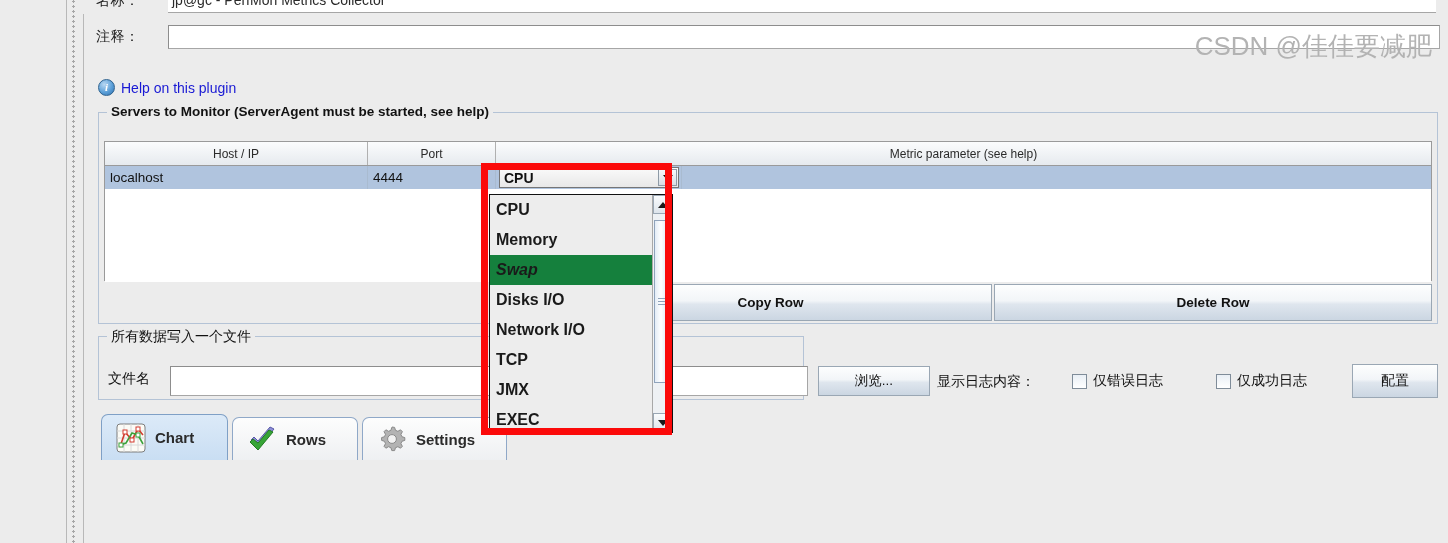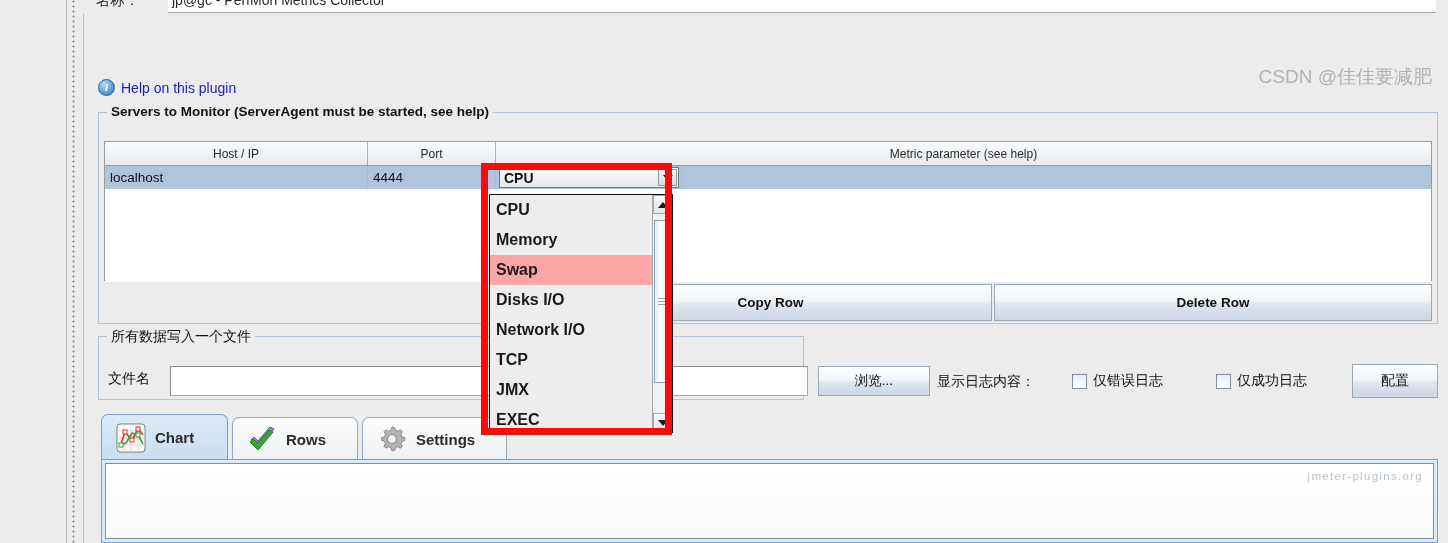--- a/index.html
+++ b/index.html
@@ -194,37 +194,37 @@
     width:100%;height:100%;box-sizing:border-box;
     border:1px solid #8d8d8d;background:linear-gradient(#ffffff,#f7f9fb);
     position:relative;overflow:hidden;
   }
   #wm-plugins{
     position:absolute;right:10px;top:6px;
     font-size:11.5px;color:#b9c2cc;letter-spacing:1.3px;
     font-family:"Liberation Sans",sans-serif;white-space:nowrap;
   }
   #wm-csdn{
-    position:absolute;right:16px;top:64px;
-    font-size:19px;color:#b3b3b3;white-space:nowrap;
+    position:absolute;right:16px;top:29px;
+    font-size:26px;color:#b3b3b3;white-space:nowrap;
   }
 
   
   #popup{
     position:absolute;left:489px;top:194px;width:184px;height:239px;
     border:1px solid #111;box-sizing:border-box;background:#ededed;
     display:flex;
   }
   #popup-list{flex:1;overflow:hidden;}
   .opt{
     height:30px;display:flex;align-items:center;padding-left:6px;
     font-size:16px;font-weight:bold;color:#1a1a1a;white-space:nowrap;
     box-sizing:border-box;
   }
-  .opt.sel{background:#fca5a5;}
+  .opt.sel{background:#15803d;font-style:italic;}
   #popup-sb{
     width:20px;box-sizing:border-box;border-left:1px solid #a8a8a8;
     background:#f1f1f1;position:relative;
   }
   .sb-btn{
     position:absolute;left:0;width:19px;height:19px;
     background:linear-gradient(#fafcfd,#dde4eb);
     border:1px solid #9aa7b4;box-sizing:border-box;
     display:flex;align-items:center;justify-content:center;
   }
@@ -264,20 +264,24 @@
   </div>
   <div id="topstrip"></div>
 
   <div class="form-row" id="row-name">
     <span class="form-label" id="name-label">名称：</span>
     <div id="name-field">
       <div id="name-value">jp@gc - PerfMon Metrics Collector</div>
     </div>
   </div>
 
+  <div class="form-row" id="row-comment">
+    <span class="form-label" id="comment-label">注释：</span>
+    <div class="jtextfield" id="comment-field" title=""></div>
+  </div>
 
   <div id="help-line">
     <span class="info-icon">i</span>
     <span id="help-link">Help on this plugin</span>
   </div>
 
   <div class="group" id="group-servers">
     <span class="group-title">Servers to Monitor (ServerAgent must be started, see help)</span>
   </div>
 
@@ -362,25 +366,20 @@
           <g fill="#b3b3b3" stroke="#8a8a8a" stroke-width="1">
             <path d="M15 3 l2.6 .4 .9 2.9 2.4 1 2.6-1.5 1.9 1.9 -1.5 2.6 1 2.4 2.9 .9 0 2.8 -2.9 .9 -1 2.4 1.5 2.6 -1.9 1.9 -2.6-1.5 -2.4 1 -.9 2.9 -2.8 0 -.9-2.9 -2.4-1 -2.6 1.5 -1.9-1.9 1.5-2.6 -1-2.4 -2.9-.9 0-2.8 2.9-.9 1-2.4 -1.5-2.6 1.9-1.9 2.6 1.5 2.4-1 .9-2.9 Z"></path>
           </g>
           <circle cx="15" cy="15" r="4.4" fill="#f2f2f2" stroke="#8a8a8a" stroke-width="1"></circle>
         </svg>
       </span>
       <span>Settings</span>
     </div>
   </div>
 
-  <div id="tabpanel">
-    <div id="tabpanel-inner">
-      <span id="wm-plugins">jmeter-plugins.org</span>
-    </div>
-  </div>
   <span id="wm-csdn">CSDN @佳佳要减肥</span>
 
   <div id="popup">
     <div id="popup-list">
       <div class="opt">CPU</div>
       <div class="opt">Memory</div>
       <div class="opt sel">Swap</div>
       <div class="opt">Disks I/O</div>
       <div class="opt">Network I/O</div>
       <div class="opt">TCP</div>

